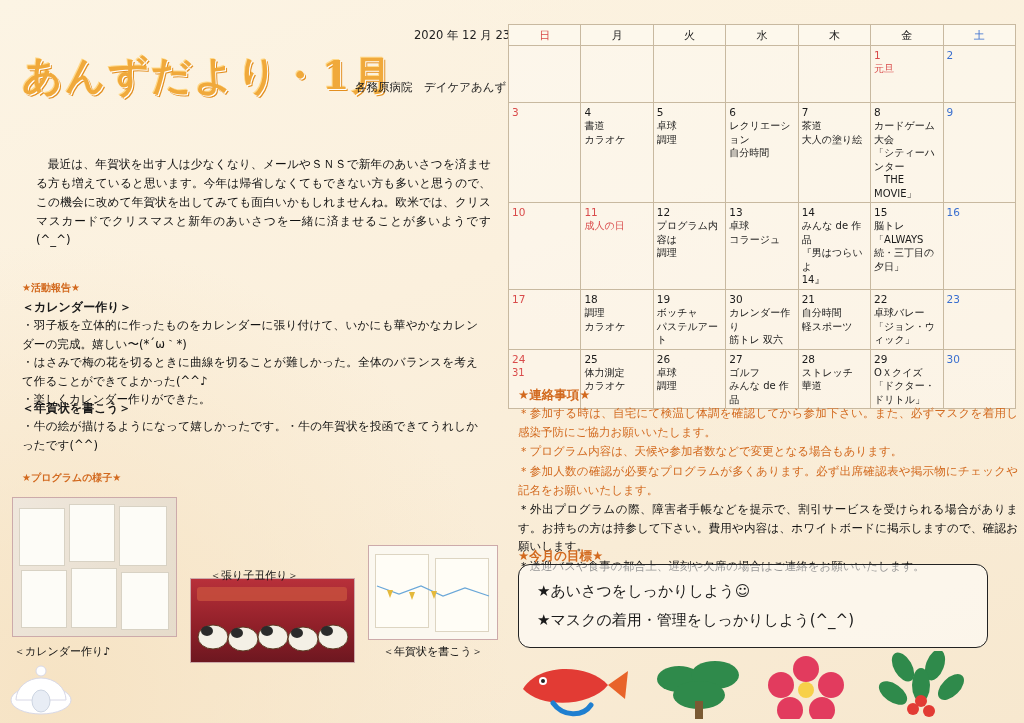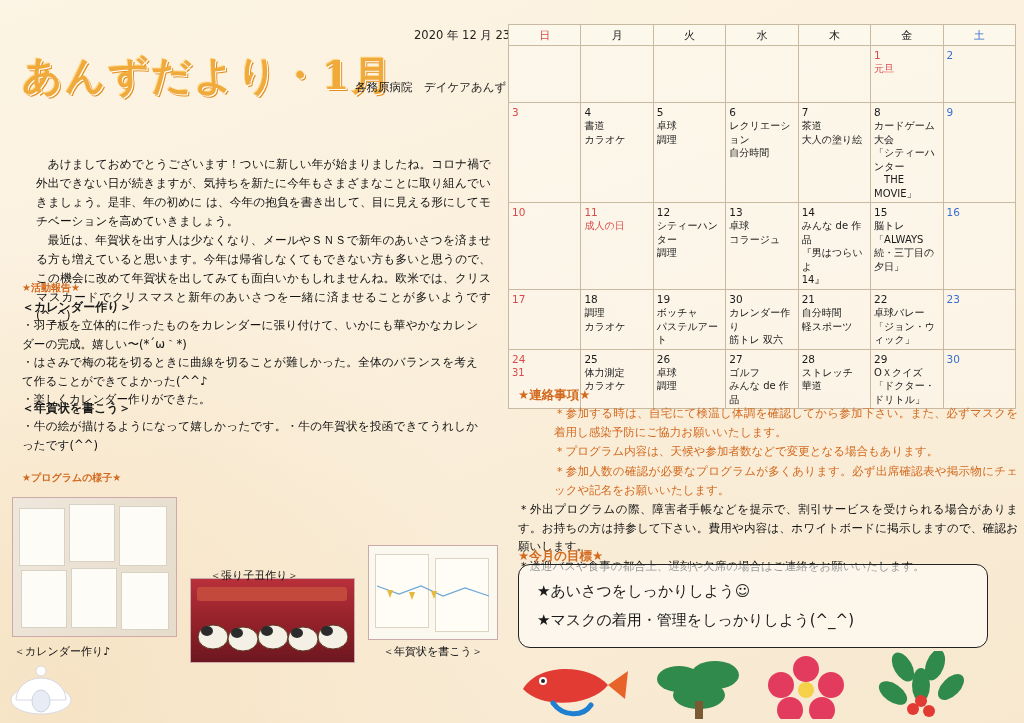--- a/index.html
+++ b/index.html
@@ -79,21 +79,21 @@
   }
   .dnum{font-size:10.5px;}
   .sun{color:#d94b4b;}
   .sat{color:#3a6fcf;}
   .ev{display:block;font-size:10px;}
   .empty{background:rgba(255,255,255,0.18);}
 
   .notice-head{position:absolute;left:518px;top:387px;font-size:12.5px;font-weight:bold;color:#d2691e;}
   .notices{position:absolute;left:518px;top:404px;width:500px;font-size:11.5px;line-height:1.62;color:#111;text-align:justify;}
   .notices div{margin-bottom:1px;}
-  .orange{color:#d2691e;margin-left:36px;}
+  .orange{color:#d2691e;}
 
   .goal-head{position:absolute;left:518px;top:548px;font-size:12.5px;font-weight:bold;color:#d2691e;}
   .goal-box{
     position:absolute;left:518px;top:564px;width:470px;height:84px;
     border:1px solid #222;border-radius:12px;background:rgba(255,255,255,0.55);
     box-sizing:border-box;padding:12px 18px;
   }
   .goal-box div{font-size:15px;line-height:1.9;}
 
   
@@ -111,21 +111,20 @@
 
     <div class="date-line">2020 年 12 月 23 日</div>
 
     <div class="title-wrap">
       <div class="title">あんずだより・1月</div>
     </div>
 
     <div class="hospital-line">各務原病院　デイケアあんず</div>
 
     <div class="body-text">
-      <p>あけましておめでとうございます！ついに新しい年が始まりましたね。コロナ禍で外出できない日が続きますが、気持ちを新たに今年もさまざまなことに取り組んでいきましょう。是非、年の初めに は、今年の抱負を書き出して、目に見える形にしてモチベーションを高めていきましょう。</p>
       <p>最近は、年賀状を出す人は少なくなり、メールやＳＮＳで新年のあいさつを済ませる方も増えていると思います。今年は帰省しなくてもできない方も多いと思うので、この機会に改めて年賀状を出してみても面白いかもしれませんね。欧米では、クリスマスカードでクリスマスと新年のあいさつを一緒に済ませることが多いようです(^_^)</p>
     </div>
 
     <div class="sec-head" style="left:22px;top:281px;">★活動報告★</div>
     <div class="sub-head" style="left:22px;top:299px;">＜カレンダー作り＞</div>
     <div class="bullets" style="left:22px;top:316px;">
       <div>・羽子板を立体的に作ったものをカレンダーに張り付けて、いかにも華やかなカレンダーの完成。嬉しい〜(*´ω｀*)</div>
       <div>・はさみで梅の花を切るときに曲線を切ることが難しかった。全体のバランスを考えて作ることができてよかった(^^♪</div>
       <div>・楽しくカレンダー作りができた。</div>
     </div>
@@ -221,21 +220,21 @@
             <td><span class="dnum">4</span><span class="ev">書道</span><span class="ev">カラオケ</span></td>
             <td><span class="dnum">5</span><span class="ev">卓球</span><span class="ev">調理</span></td>
             <td><span class="dnum">6</span><span class="ev">レクリエーション</span><span class="ev">自分時間</span></td>
             <td><span class="dnum">7</span><span class="ev">茶道</span><span class="ev">大人の塗り絵</span></td>
             <td><span class="dnum">8</span><span class="ev">カードゲーム大会</span><span class="ev">「シティーハンター</span><span class="ev">　THE　MOVIE」</span></td>
             <td><span class="dnum sat">9</span></td>
           </tr>
           <tr>
             <td><span class="dnum sun">10</span></td>
             <td><span class="dnum sun">11</span><span class="ev sun">成人の日</span></td>
-            <td><span class="dnum">12</span><span class="ev">シティーハンター</span><span class="ev">調理</span></td>
+            <td><span class="dnum">12</span><span class="ev">プログラム内容は</span><span class="ev">調理</span></td>
             <td><span class="dnum">13</span><span class="ev">卓球</span><span class="ev">コラージュ</span></td>
             <td><span class="dnum">14</span><span class="ev">みんな de 作品</span><span class="ev">『男はつらいよ</span><span class="ev">14』</span></td>
             <td><span class="dnum">15</span><span class="ev">脳トレ</span><span class="ev">「ALWAYS</span><span class="ev">続・三丁目の夕日」</span></td>
             <td><span class="dnum sat">16</span></td>
           </tr>
           <tr>
             <td><span class="dnum sun">17</span></td>
             <td><span class="dnum">18</span><span class="ev">調理</span><span class="ev">カラオケ</span></td>
             <td><span class="dnum">19</span><span class="ev">ボッチャ</span><span class="ev">パステルアート</span></td>
             <td><span class="dnum">30</span><span class="ev">カレンダー作り</span><span class="ev">筋トレ 双六</span></td>

